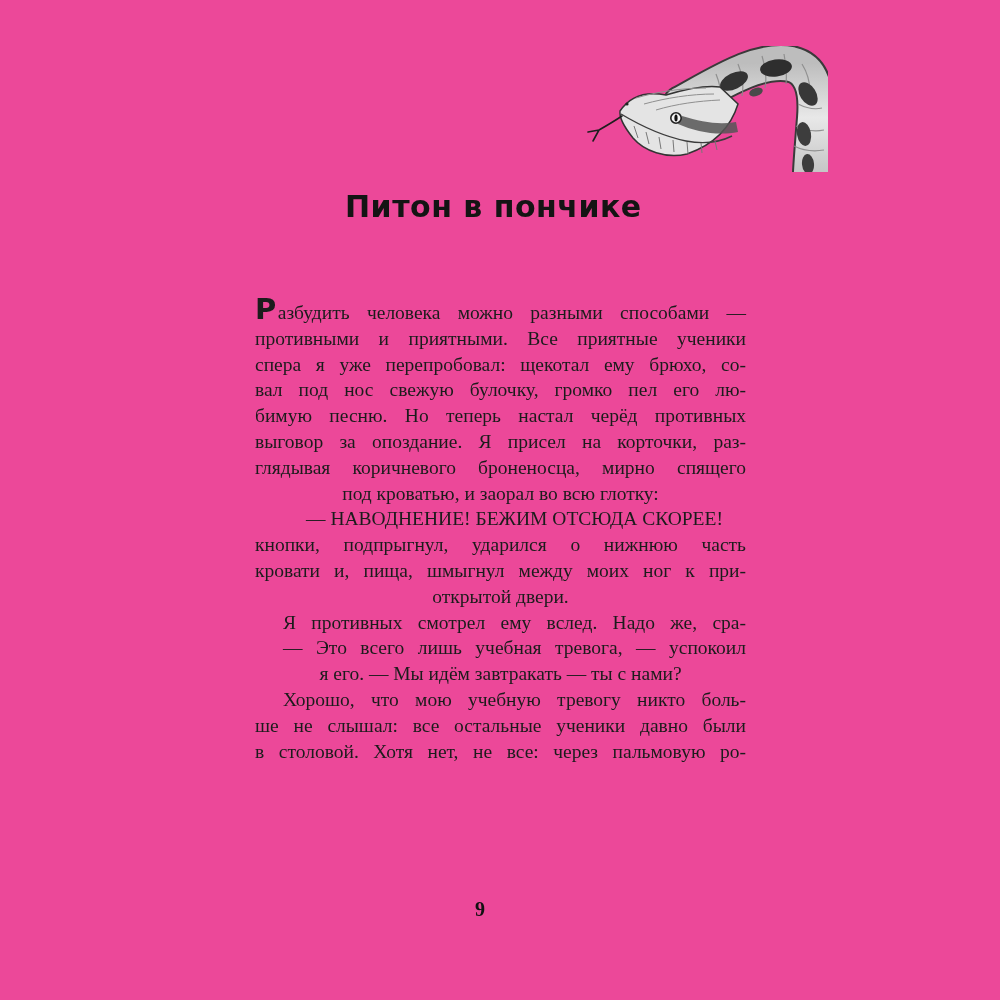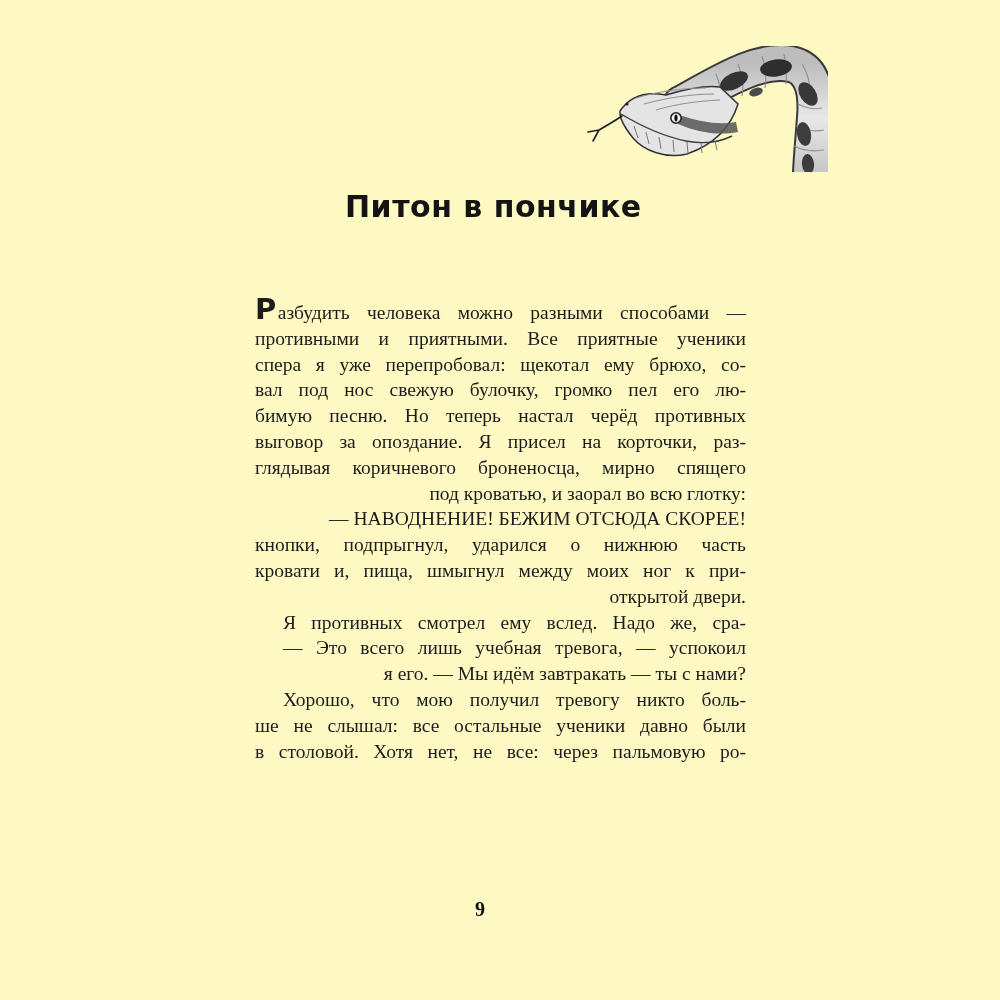--- a/index.html
+++ b/index.html
@@ -1,19 +1,19 @@
 <!DOCTYPE html>
 <html><head>
 <meta charset="utf-8">
 <style>
   html,body{margin:0;padding:0;background:#ffffff;}
   .page{
     position:relative;
     width:1000px;height:1000px;
-    background:#fef9c3;
+    background:#ec4899;
     color:#1c1c1c;
     font-family:"Liberation Serif", serif;
     overflow:hidden;
   }
   .chapter-title{
     position:absolute;
     left:345px;top:172px;
     font-family:"DejaVu Sans", sans-serif;
     font-weight:bold;
     font-size:30px;
@@ -28,21 +28,21 @@
     width:242px;height:126px;
   }
   .body-text{
     position:absolute;
     left:255px;top:300px;
     width:491px;
     font-size:19.5px;
     line-height:25.8px;
     color:#1c1c1c;
   }
-  .line{ text-align:right; }
+  .line{ text-align:center; }
   .line.j{ text-align:justify; text-align-last:justify; }
   .line.nj{ white-space:nowrap; }
   .line.in{ text-indent:28px; }
   .it{ font-style:italic; }
   .initial{
     font-family:"DejaVu Sans", sans-serif;
     font-weight:bold;
     font-size:29px;
     line-height:1px;
     letter-spacing:0.5px;
@@ -120,20 +120,20 @@
       <div class="line j"><span>выговор за опоздание. Я присел на корточки, раз-</span></div>
       <div class="line j"><span>глядывая коричневого броненосца, мирно спящего</span></div>
       <div class="line nj"><span>под кроватью, и заорал во всю глотку:</span></div>
       <div class="line nj in"><span>— НАВОДНЕНИЕ! БЕЖИМ ОТСЮДА СКОРЕЕ!</span></div>
       <div class="line j"><span>кнопки, подпрыгнул, ударился о нижнюю часть</span></div>
       <div class="line j"><span>кровати и, пища, шмыгнул между моих ног к при-</span></div>
       <div class="line nj"><span>открытой двери.</span></div>
       <div class="line j in"><span>Я противных смотрел ему вслед. Надо же, сра-</span></div>
       <div class="line j in"><span>— Это всего лишь учебная тревога, — успокоил</span></div>
       <div class="line nj"><span>я его. — Мы идём завтракать — ты с нами?</span></div>
-      <div class="line j in"><span>Хорошо, что мою получил тревогу никто боль-</span></div>
+      <div class="line j in"><span>Хорошо, что мою учебную тревогу никто боль-</span></div>
       <div class="line j"><span>ше не слышал: все остальные ученики давно были</span></div>
       <div class="line j"><span>в столовой. Хотя нет, не все: через пальмовую ро-</span></div>
     </div>
 
   <div class="page-number">9</div>
 
 </div>
 
 </body></html>

